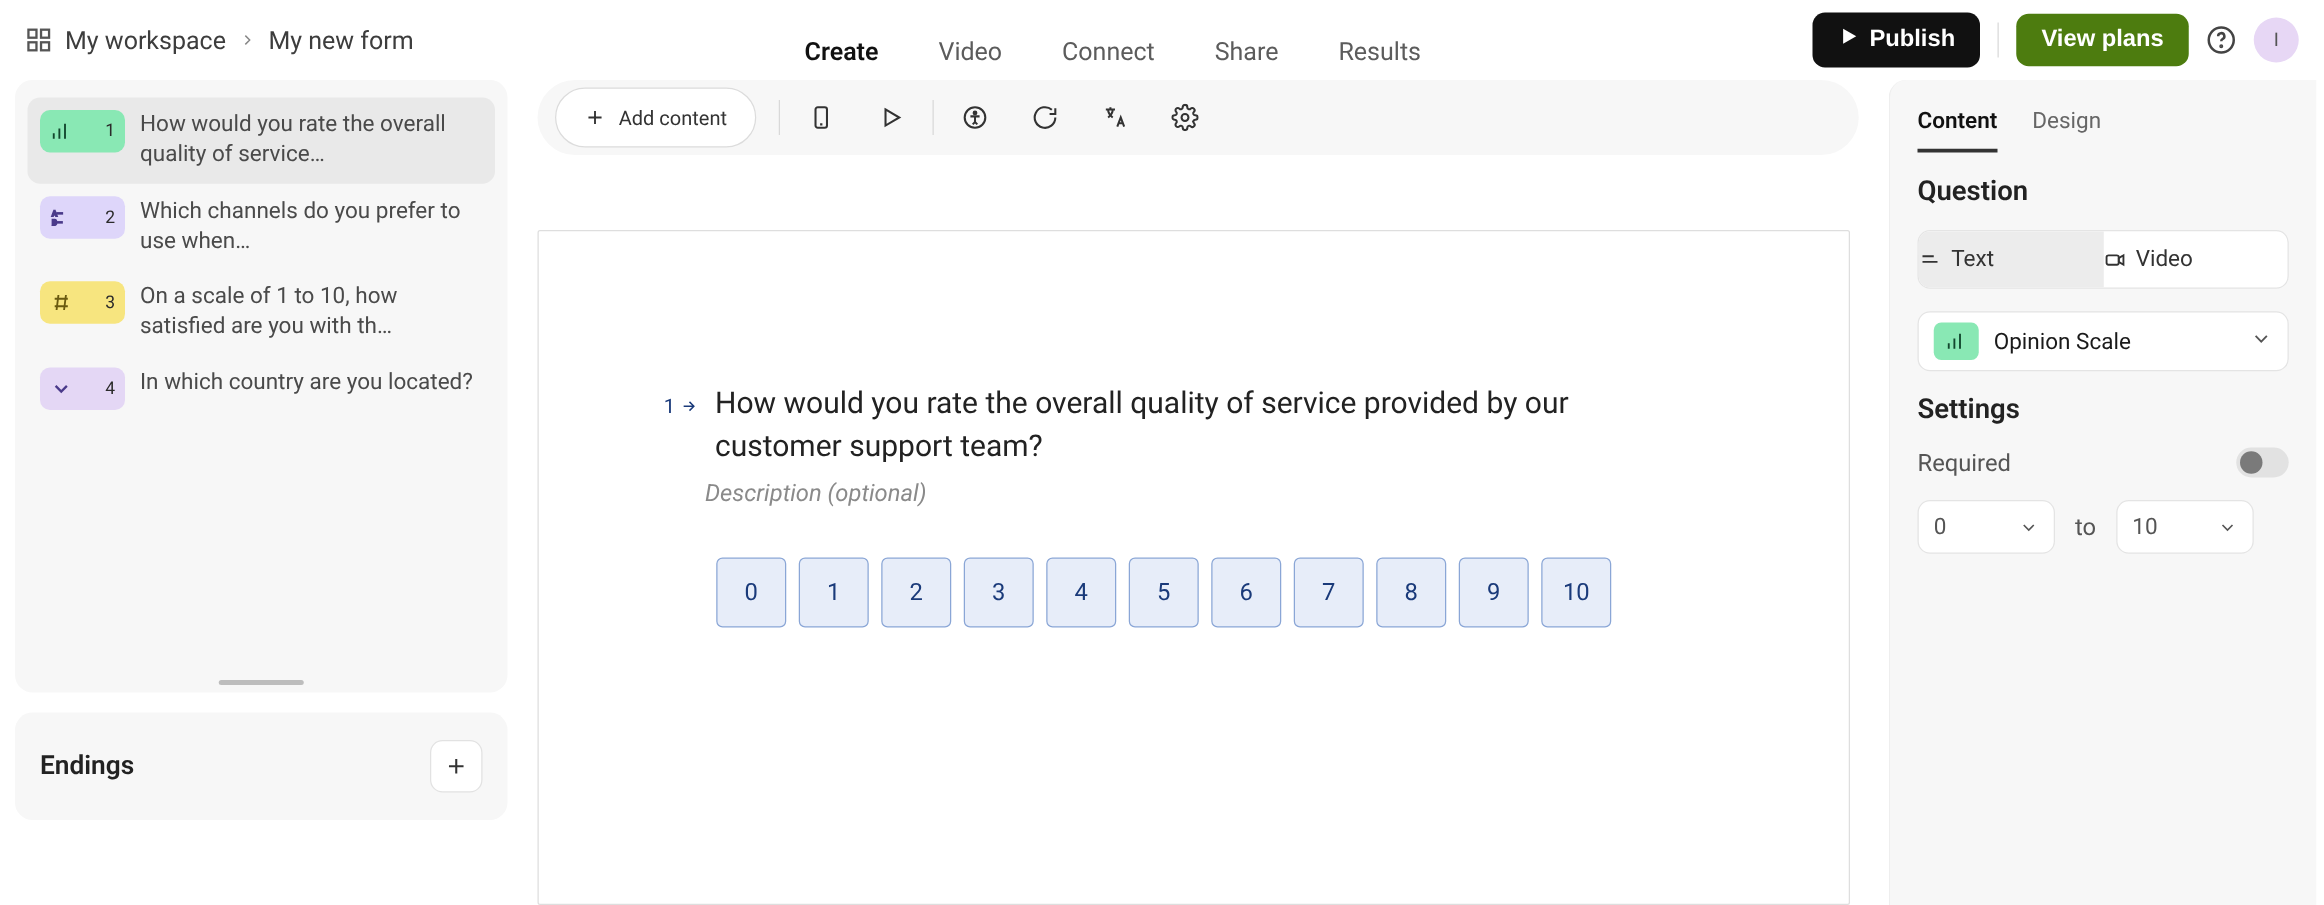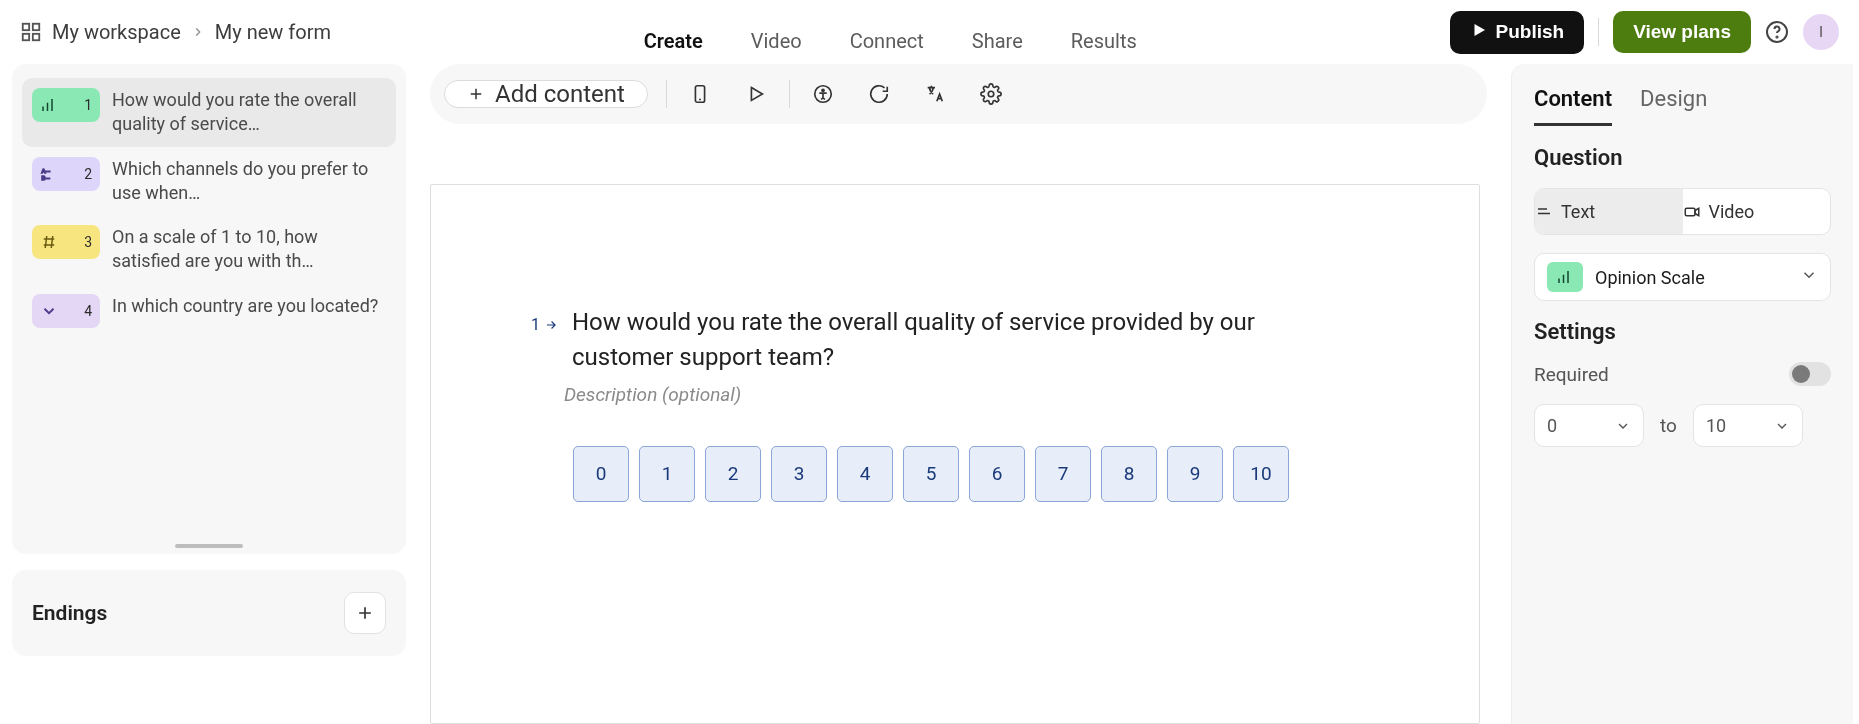--- a/index.html
+++ b/index.html
@@ -166,22 +166,22 @@
     display: flex;
     align-items: center;
     gap: 10px;
     padding: 0 14px;
     margin-bottom: 60px;
     max-width: 1080px;
   }
   .add-content {
     display:flex; align-items:center; gap:10px;
     background:#fff; border:1px solid #dcdcdc;
-    border-radius: 30px; height: 28px;
-    padding: 0 22px; font-size: 24px; color:#333;
+    border-radius: 30px; height: 48px;
+    padding: 0 22px; font-size: 16px; color:#333;
     cursor:pointer;
   }
   .toolbar .vdiv { margin: 0 8px; }
   .tool-icon { width: 30px; height:30px; display:flex; align-items:center; justify-content:center; cursor:pointer; color:#333; }
   .toolbar .tool-icon + .tool-icon { margin-left: 16px; }
 
   .canvas {
     border: 1px solid #dedede;
     border-radius: 2px;
     flex: 1;
@@ -225,21 +225,21 @@
     width: 342px;
     background: #f7f7f7;
     border-radius: 14px 0 0 0;
     border-left: 1px solid #eee;
     padding: 10px 22px 10px 22px;
     display:flex; flex-direction:column; gap: 18px;
     overflow: hidden;
   }
   .rtabs {
     display:flex; gap: 28px;
-    font-size: 22px;
+    font-size: 18px;
     color: #666;
     border-bottom: 1px solid transparent;
   }
   .rtabs .rtab { padding: 12px 0; cursor:pointer; }
   .rtabs .rtab.active { color:#111; font-weight:600; border-bottom: 3px solid #333; }
   .section-h { font-size: 22px; font-weight: 600; color:#222; }
   .seg {
     display:flex;
     background:#fff;
     border-radius:10px;

